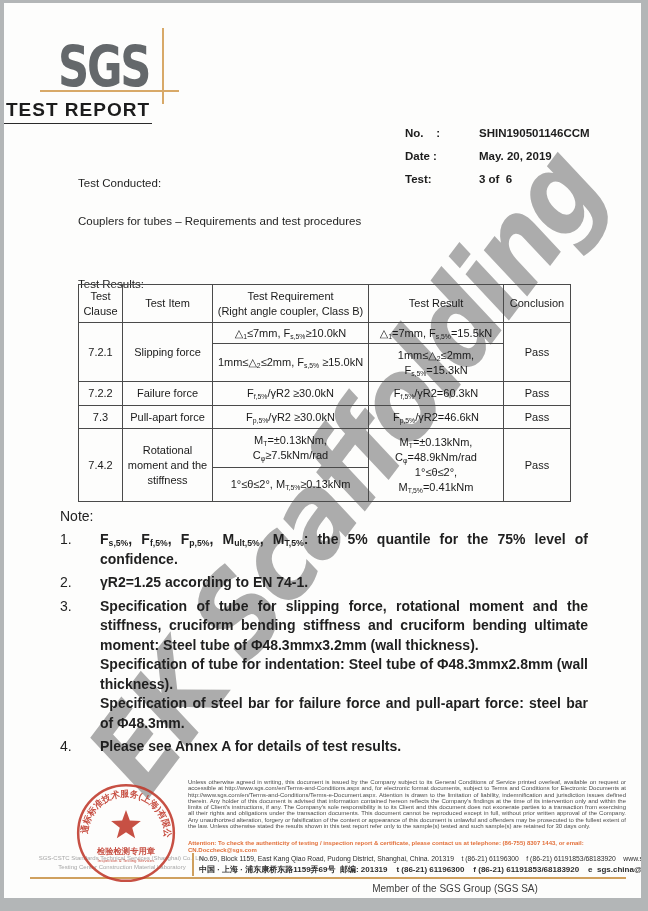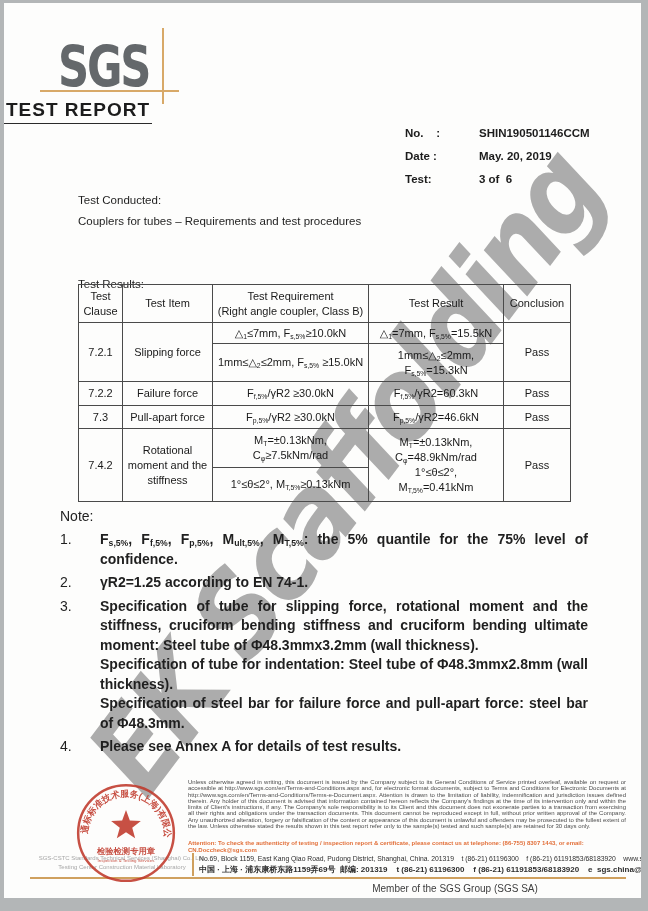--- a/index.html
+++ b/index.html
@@ -121,21 +121,21 @@
     <div class="meta-row">
       <span class="meta-label">Date :</span>
       <span class="meta-value">May. 20, 2019</span>
     </div>
     <div class="meta-row">
       <span class="meta-label">Test:</span>
       <span class="meta-value">3 of  6</span>
     </div>
   </div>
 
-  <div class="abs z2 h-small" style="left:74px;top:191px;">Test Conducted:</div>
+  <div class="abs z2 h-small" style="left:74px;top:174px;">Test Conducted:</div>
   <div class="abs z2 conducted-lines" style="left:74px;top:207px;width:510px;">
     <div>Couplers for tubes – Requirements and test procedures</div>
   </div>
 
   <div class="abs z2 h-small" style="left:74px;top:263px;margin-top:12px;">Test Results:</div>
 
   <table class="results abs z2" style="left:74px;top:281px;">
     <colgroup>
       <col style="width:44px">
         <col style="width:90px">

